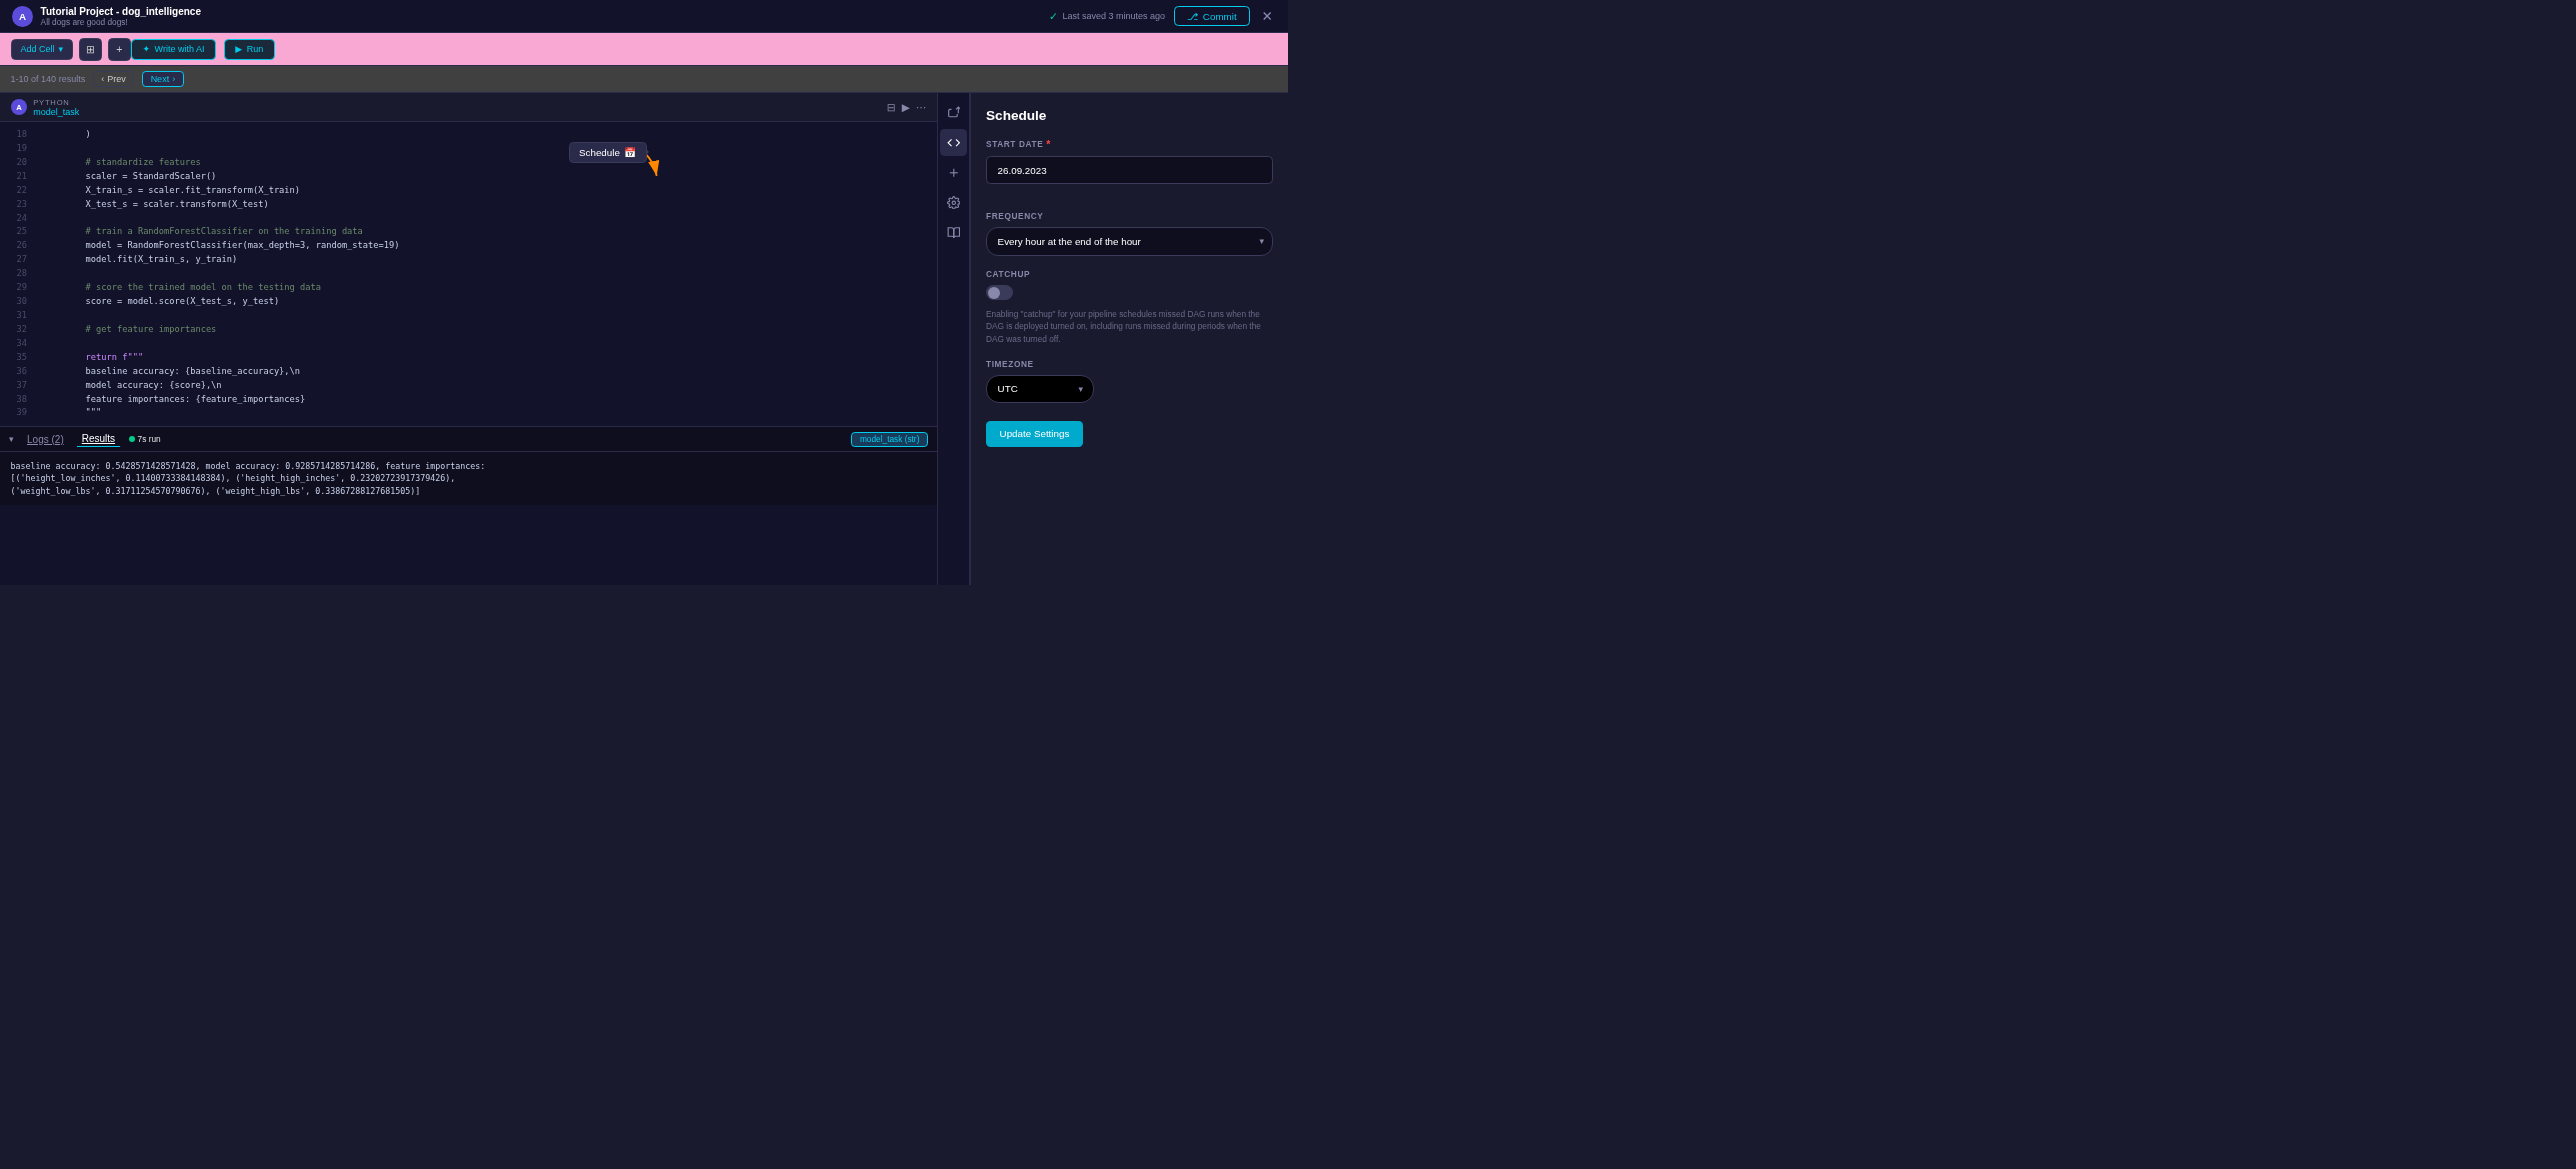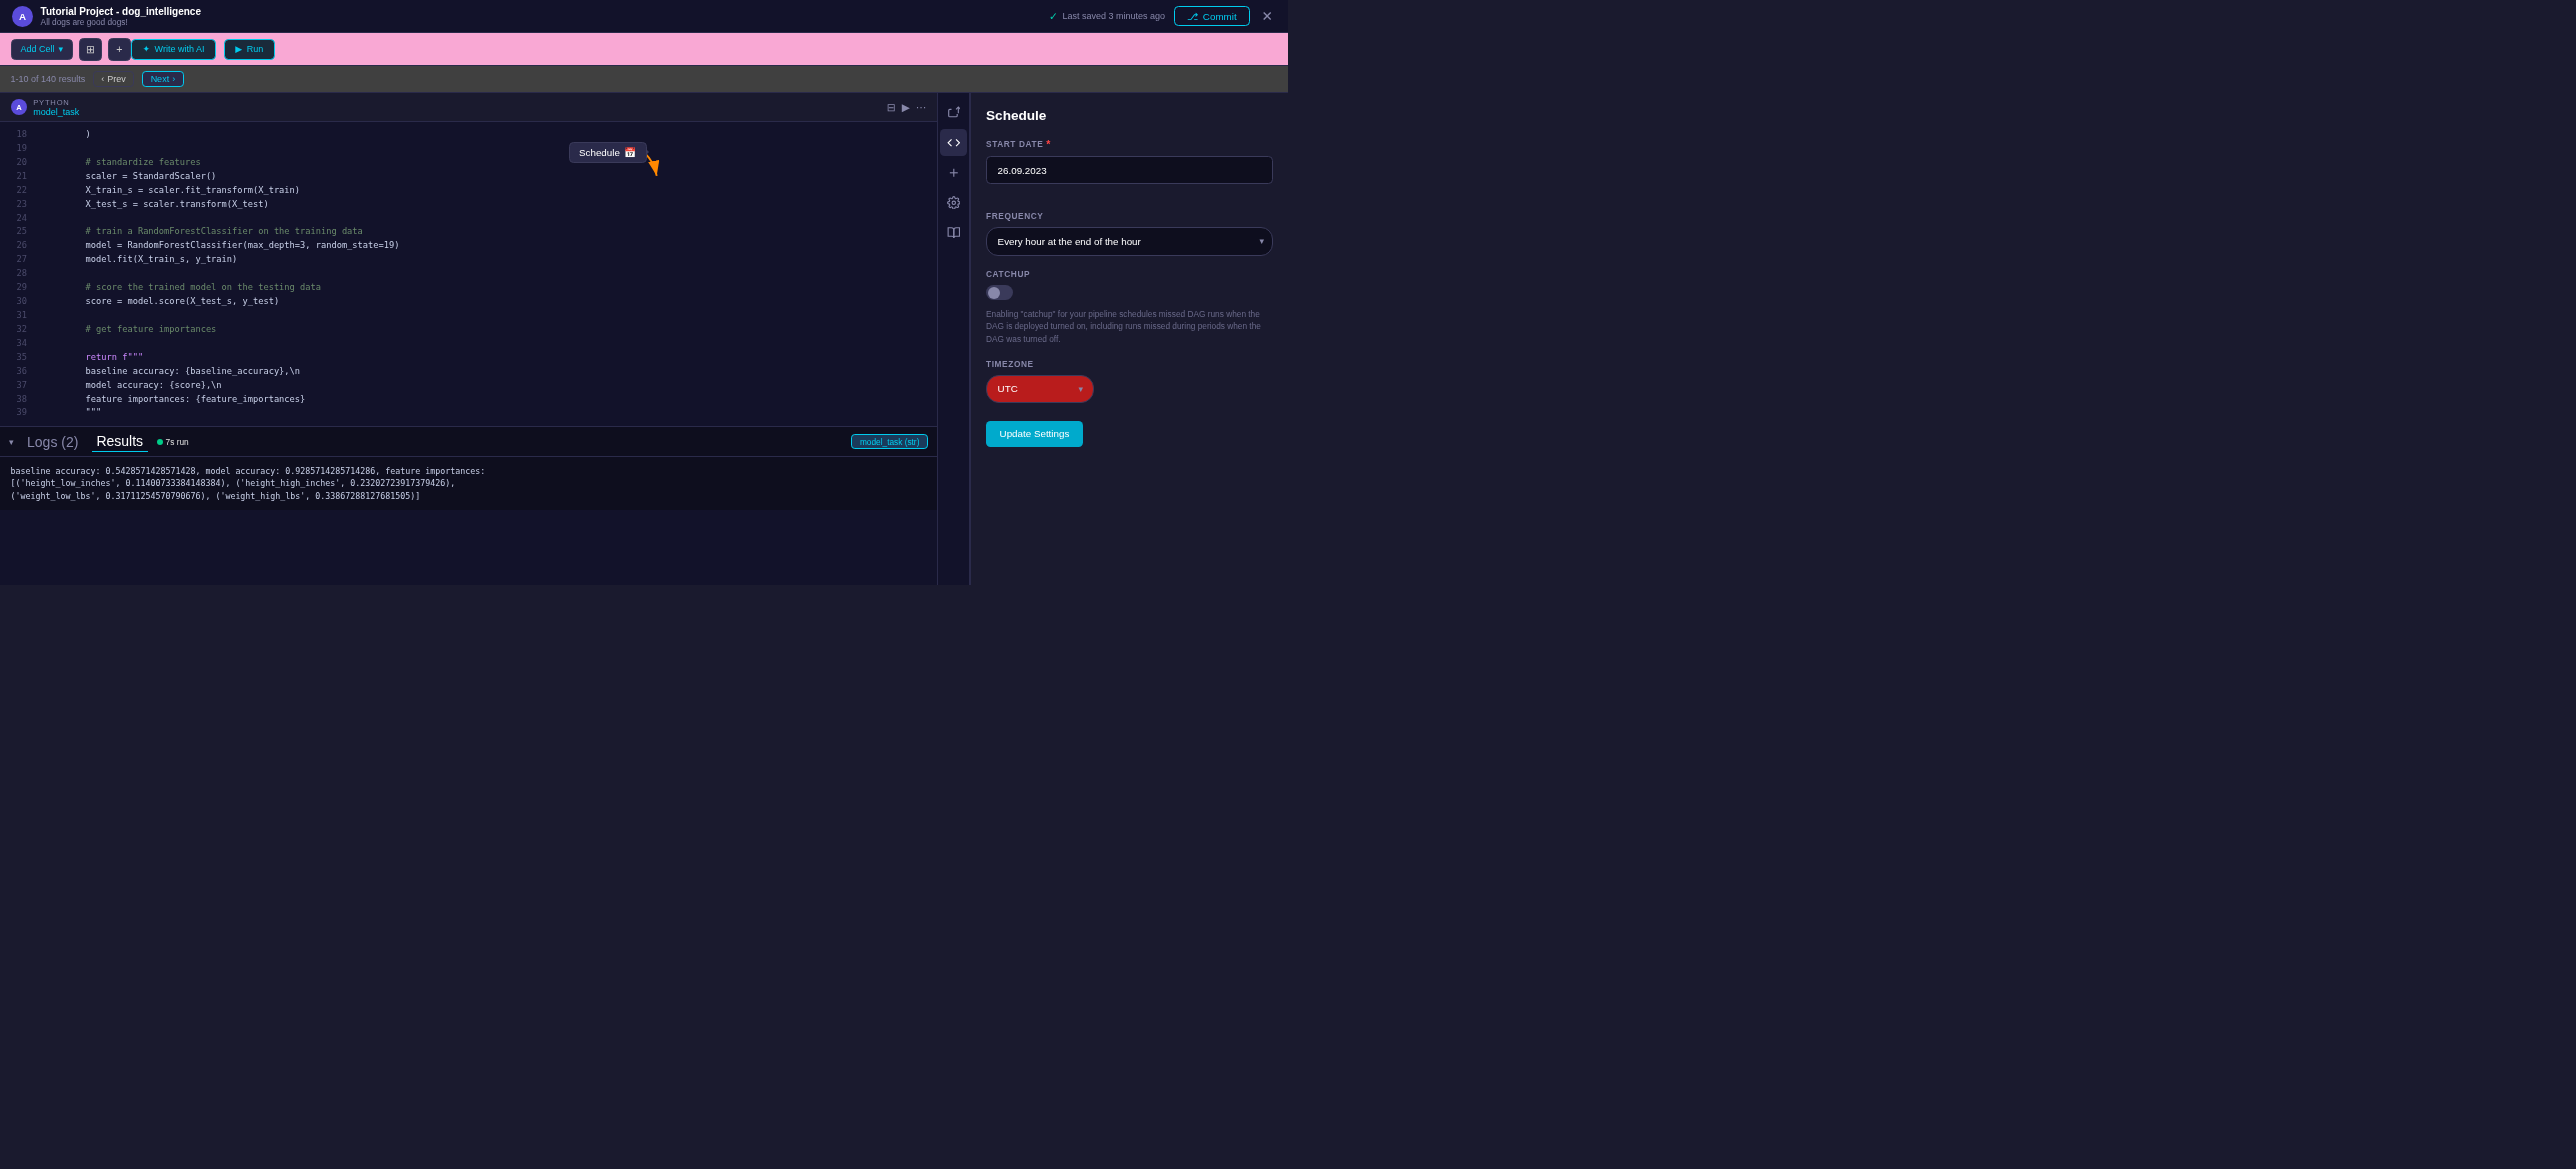--- a/index.html
+++ b/index.html
@@ -276,24 +276,25 @@
       display: flex;
       align-items: center;
       gap: 9px;
     }
     .output-toggle {
       color: #8888aa;
       cursor: pointer;
       font-size: 9px;
     }
     .output-tab {
-      font-size: 14px;
+      font-size: 10px;
       color: #8888aa;
       cursor: pointer;
       padding: 1.5px 4.5px;
+      text-decoration: underline;
     }
     .output-tab.active {
       color: #ffffff;
       border-bottom: 1.5px solid #00ccee;
     }
     .run-badge {
       display: flex;
       align-items: center;
       gap: 3px;
       font-size: 8.3px;
@@ -438,21 +439,21 @@
     }
     .catchup-desc {
       font-size: 8.3px;
       color: #6a6a8a;
       line-height: 1.5;
     }
     .timezone-section {
       margin-bottom: 18px;
     }
     .timezone-select {
-      background: #b91c1c;
+      background: #000000;
       border: 0.8px solid #3a3a5a;
       border-radius: 13px;
       padding: 7.6px 10.6px;
       color: #ffffff;
       font-size: 9.8px;
       appearance: none;
       cursor: pointer;
       min-width: 91px;
       padding-right: 27px;
     }

